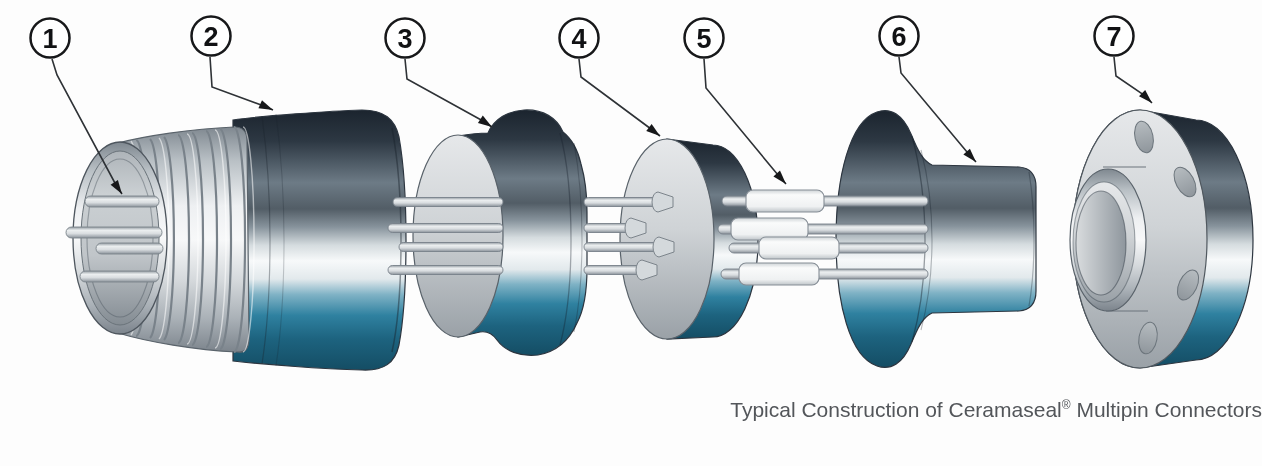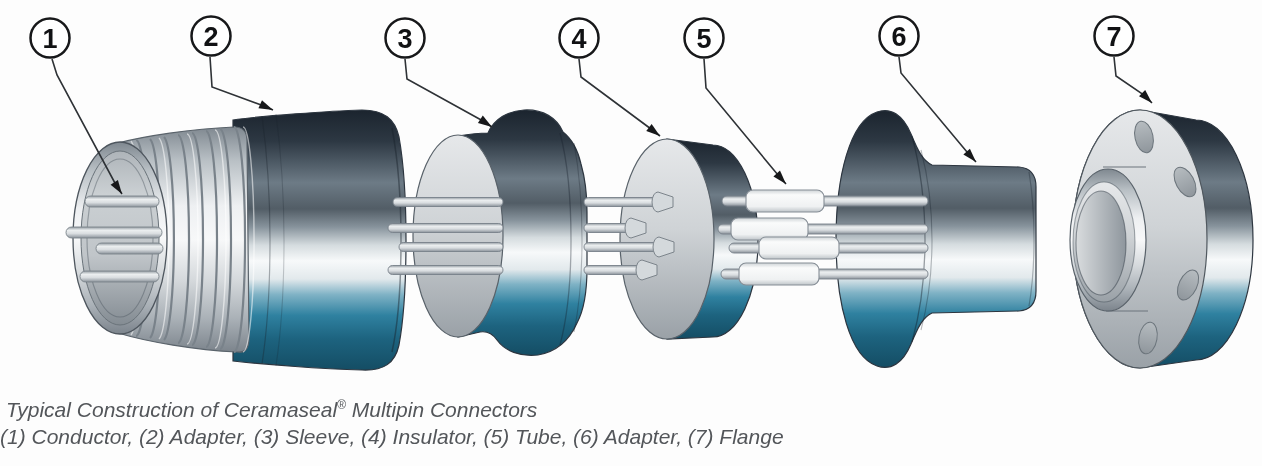--- a/index.html
+++ b/index.html
@@ -6,22 +6,22 @@
   body{
     width:1262px;height:466px;
     background:var(--bg,#fdfdfd);
     font-family:"Liberation Sans", sans-serif;
     overflow:hidden;
   }
   .figure{position:relative;width:1262px;height:466px;}
   .figure svg{position:absolute;left:0;top:0;}
   .caption{
     position:absolute;left:0;top:396px;width:1262px;
-    text-align:left;color:var(--text,#53565a);
-    font-size:21px;line-height:27px;font-style:italic;
+    text-align:right;color:var(--text,#53565a);
+    font-size:21px;line-height:27px;
   }
   .caption .cap1{margin-left:6px;}
   .caption sup{font-size:12px;line-height:0;vertical-align:super;}
   .callout-circle{fill:#ffffff;stroke:#17181a;stroke-width:2.5px;}
   .callout-num{font-family:"Liberation Sans",sans-serif;font-weight:bold;font-size:27px;fill:#111214;text-anchor:middle;}
   .leader{fill:none;stroke:#2e3236;stroke-width:1.6px;}
   .arrowhead{fill:#17181a;stroke:none;}
 </style>
 </head>
 <body style="--bg: #fdfdfd; --text: #53565a;">
@@ -233,16 +233,15 @@
           <polyline points="1114,57 1116,76 1144,95 1152,103" class="leader"></polyline>
           <polygon points="1152,103 1138.9892352261675,96.21177490060914 1145.211774900609,89.98923522616754" class="arrowhead"></polygon>
           <circle cx="1114" cy="36" r="19.5" class="callout-circle"></circle>
           <text x="1114" y="45.5" class="callout-num">7</text>
         </g>
       </g>
 </svg>
 
 <div class="caption">
   <div class="cap1"><span>Typical Construction of Ceramaseal</span><sup>®</sup><span> Multipin Connectors</span></div>
-  <div class="cap2">(1) Conductor, (2) Adapter, (3) Sleeve, (4) Insulator, (5) Tube, (6) Adapter, (7) Flange</div>
 </div>
 
 </div>
 
 </body></html>

